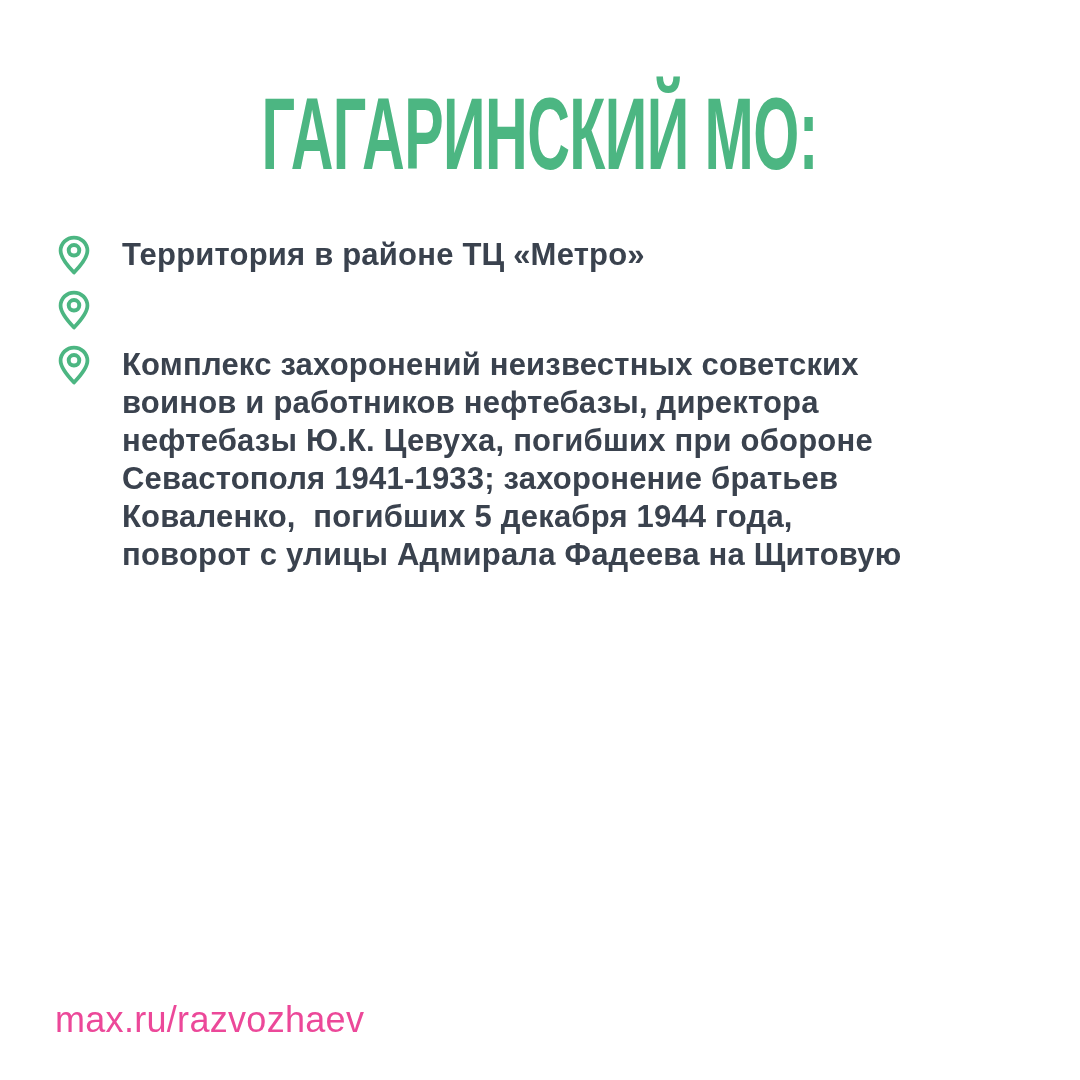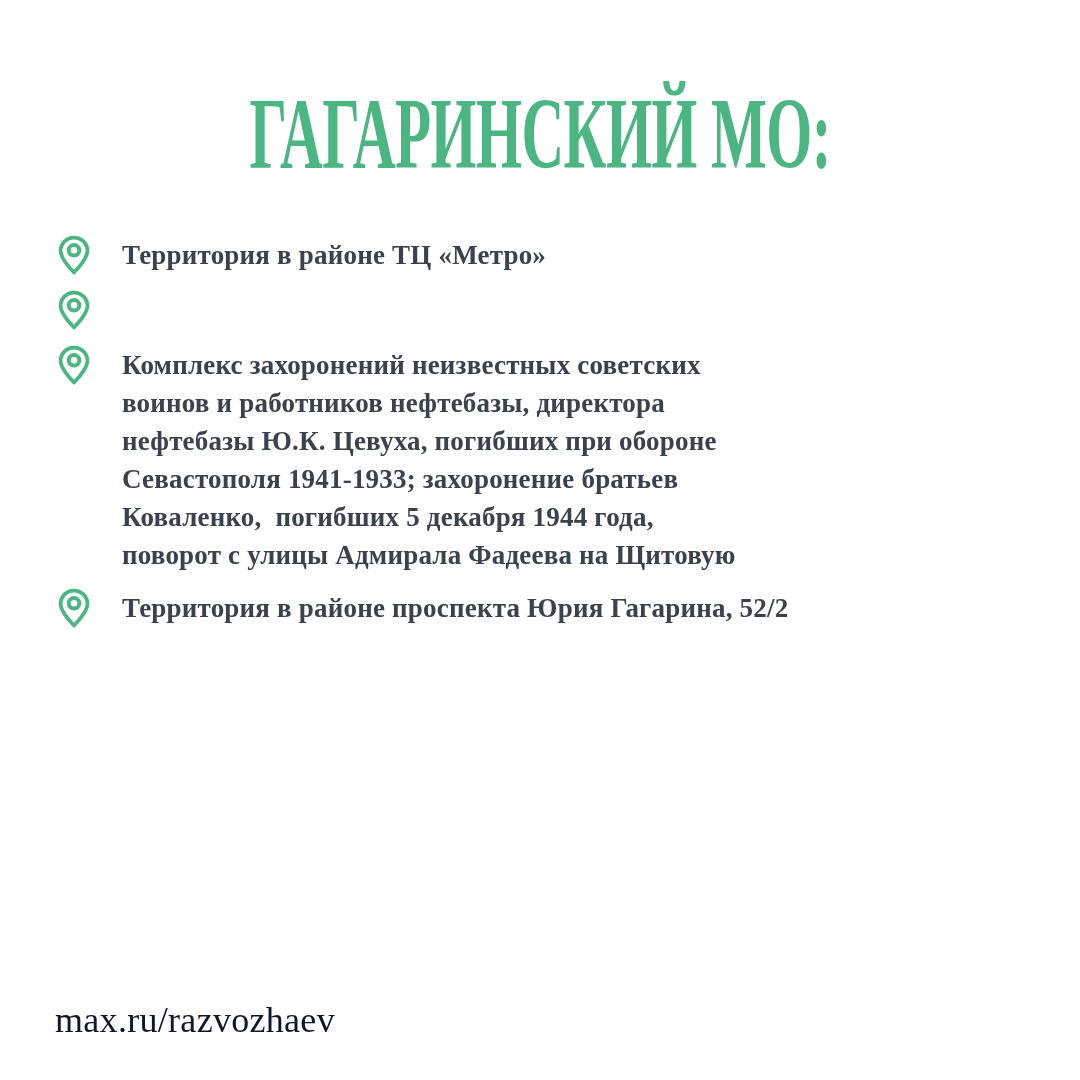--- a/index.html
+++ b/index.html
@@ -6,21 +6,21 @@
     margin: 0;
     padding: 0;
     background: #ffffff;
   }
   .page {
     position: relative;
     width: 1080px;
     height: 1080px;
     background: #ffffff;
     overflow: hidden;
-    font-family: Liberation Serif, serif;
+    font-family: Liberation Sans, sans-serif;
   }
   .title {
     position: absolute;
     top: 82px;
     left: 0;
     width: 1080px;
     margin: 0;
     text-align: center;
     font-size: 102px;
     line-height: 104px;
@@ -51,36 +51,36 @@
     width: 34px;
     height: 42px;
     margin-top: -2px;
   }
   .pin svg {
     display: block;
     width: 34px;
     height: 42px;
   }
   .item-text {
-    font-size: 27px;
+    font-size: 31px;
     line-height: 38px;
     font-weight: 700;
     letter-spacing: 0.2px;
     color: #3A424E;
     white-space: pre-wrap;
   }
   .footer {
     position: absolute;
     left: 55px;
     top: 998px;
     font-size: 36px;
     line-height: 44px;
     font-weight: 400;
     letter-spacing: 0.3px;
-    color: #0f172a;
+    color: #ec4899;
   }
 </style>
 </head>
 <body>
 
 <div class="page">
 
   <h1 class="title"><span class="title-inner">ГАГАРИНСКИЙ МО:</span></h1>
 
   <div class="list">
@@ -112,27 +112,18 @@
         </svg>
       </span>
       <span class="item-text">Комплекс захоронений неизвестных советских
 воинов и работников нефтебазы, директора
 нефтебазы Ю.К. Цевуха, погибших при обороне
 Севастополя 1941-1933; захоронение братьев
 Коваленко,  погибших 5 декабря 1944 года,
 поворот с улицы Адмирала Фадеева на Щитовую</span>
     </div>
 
-    <div class="item">
-      <span class="pin">
-        <svg viewBox="0 0 36 44" xmlns="http://www.w3.org/2000/svg" fill="none" stroke="#4CB682">
-          <path d="M18 3.5 C10.2 3.5 3.8 9.9 3.8 17.6 C3.8 23.7 9 31.2 18 40.6 C27 31.2 32.2 23.7 32.2 17.6 C32.2 9.9 25.8 3.5 18 3.5 Z" stroke-width="4" stroke-linejoin="round"></path>
-          <circle cx="18" cy="17" r="5.6" stroke-width="4.2"></circle>
-        </svg>
-      </span>
-      <span class="item-text">Территория в районе проспекта Юрия Гагарина, 52/2</span>
-    </div>
 
   </div>
 
   <div class="footer">max.ru/razvozhaev</div>
 
 </div>
 
 </body></html>

